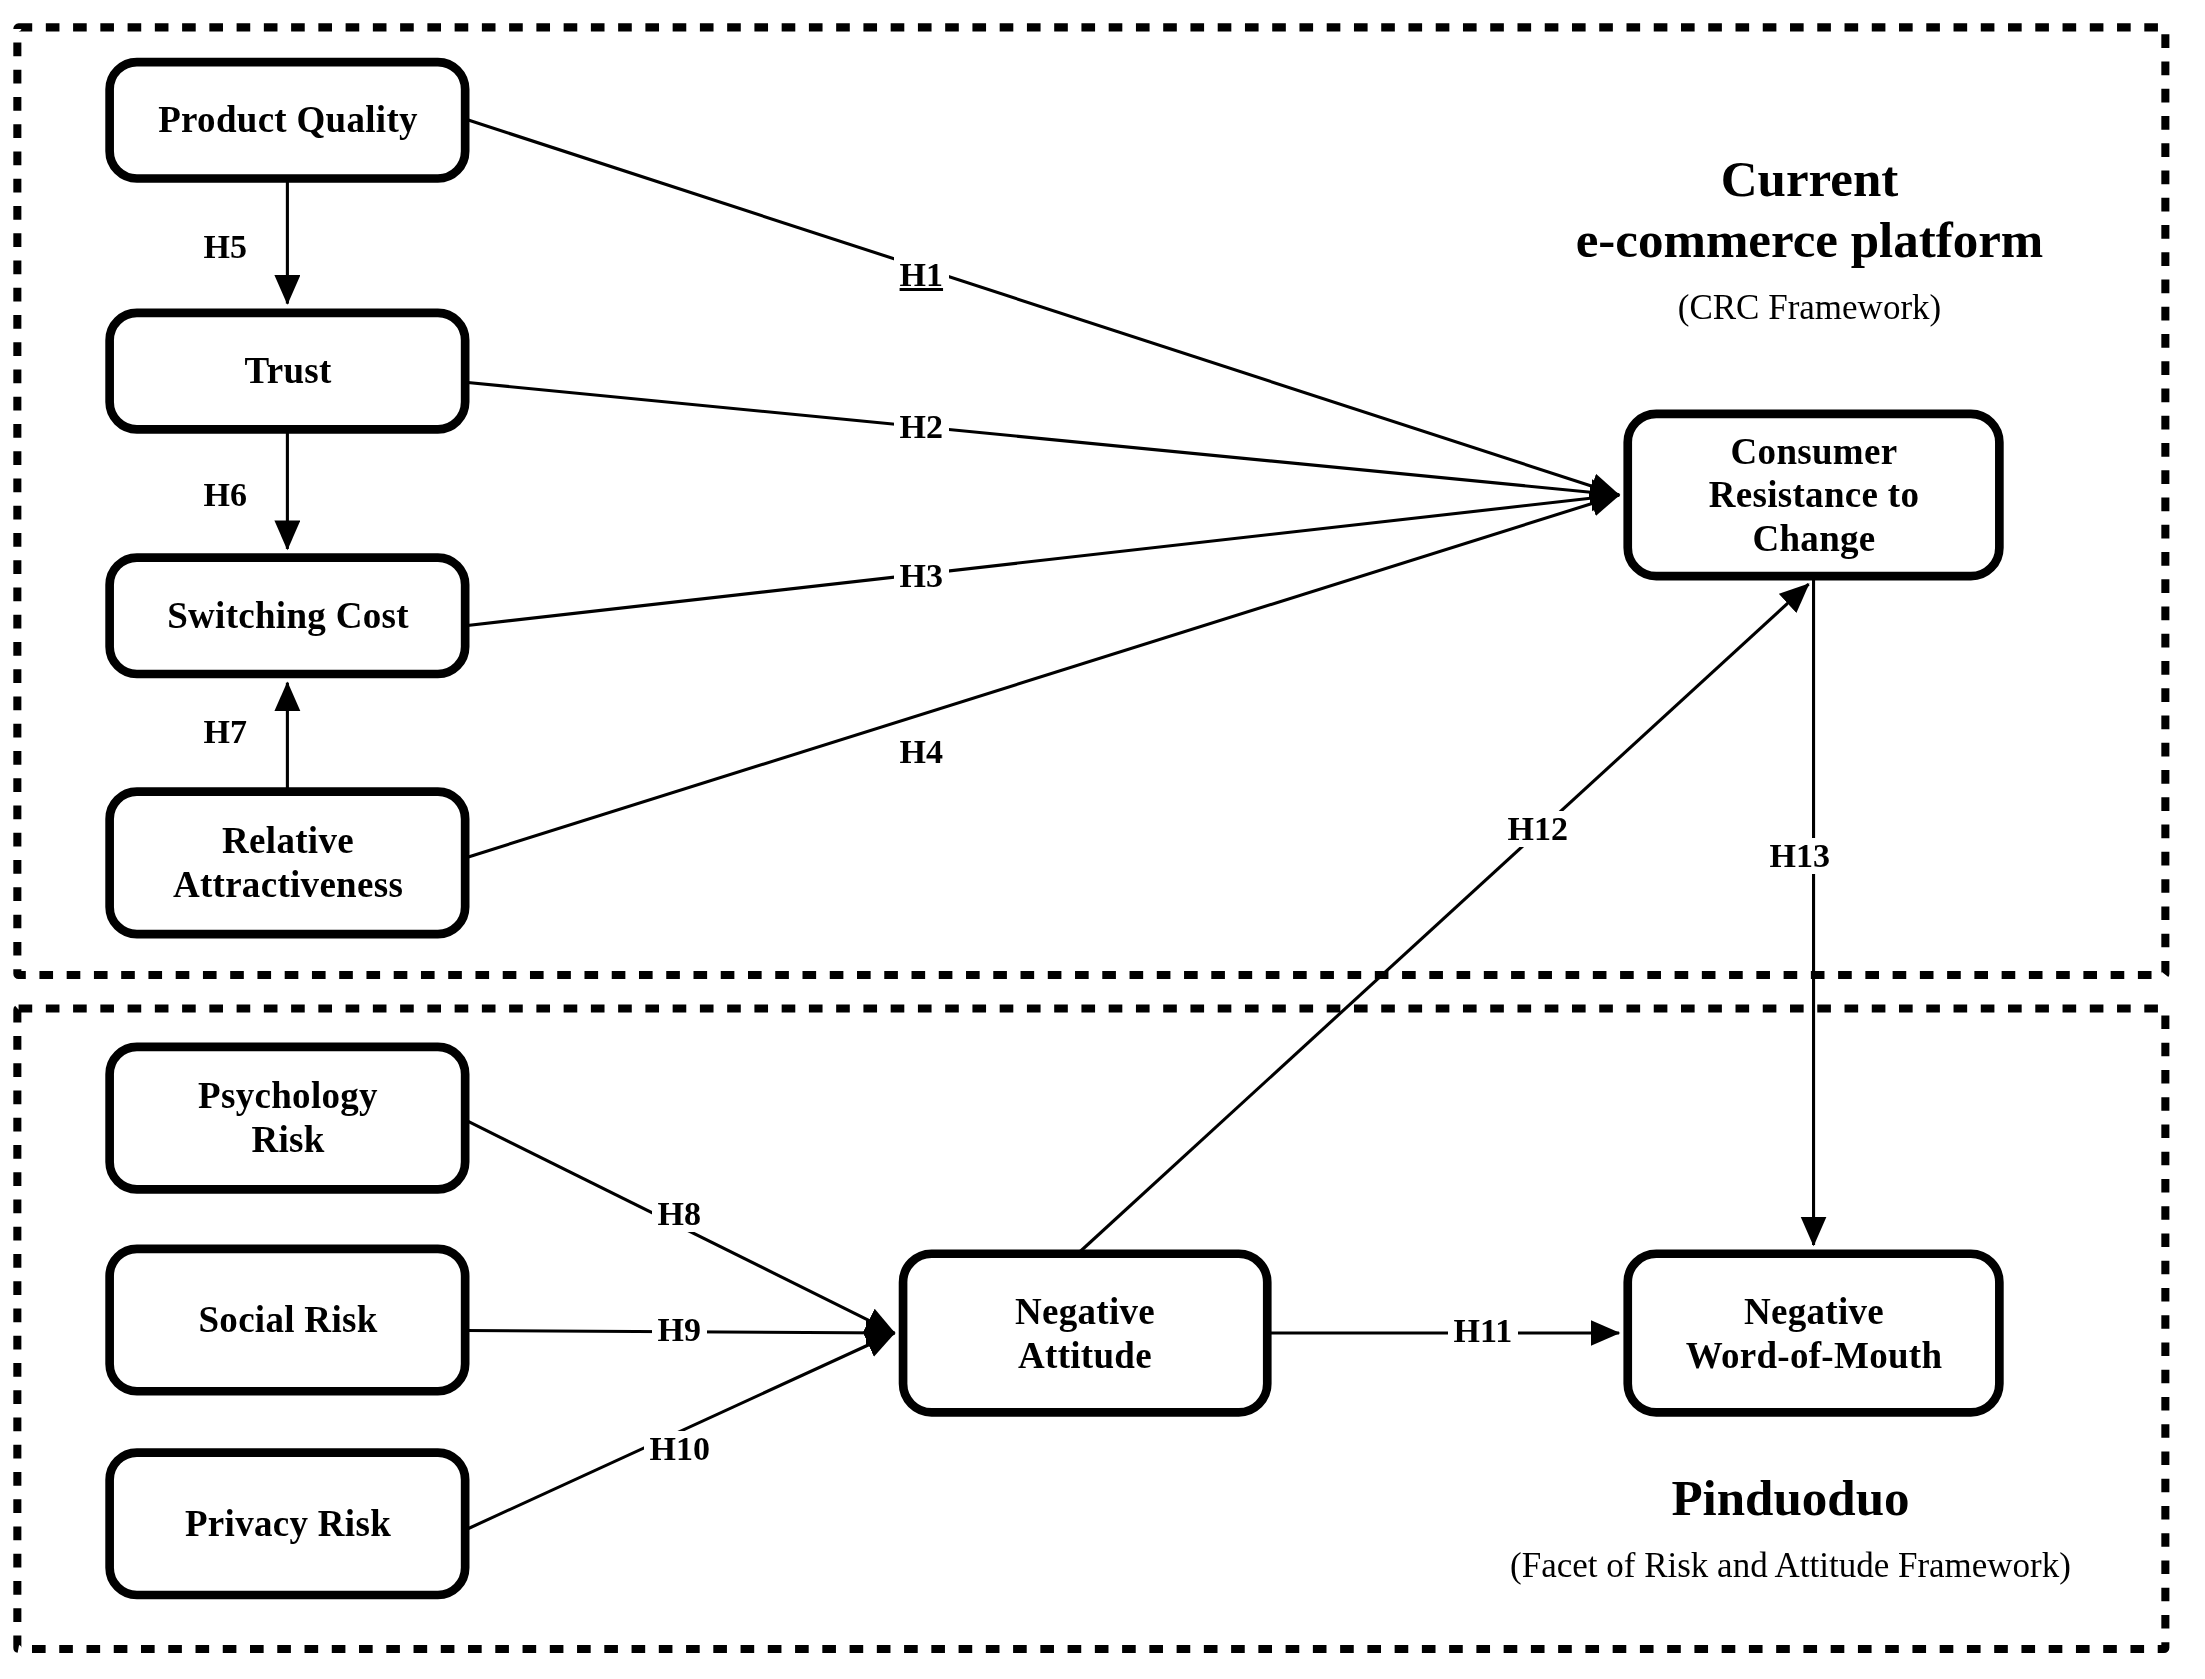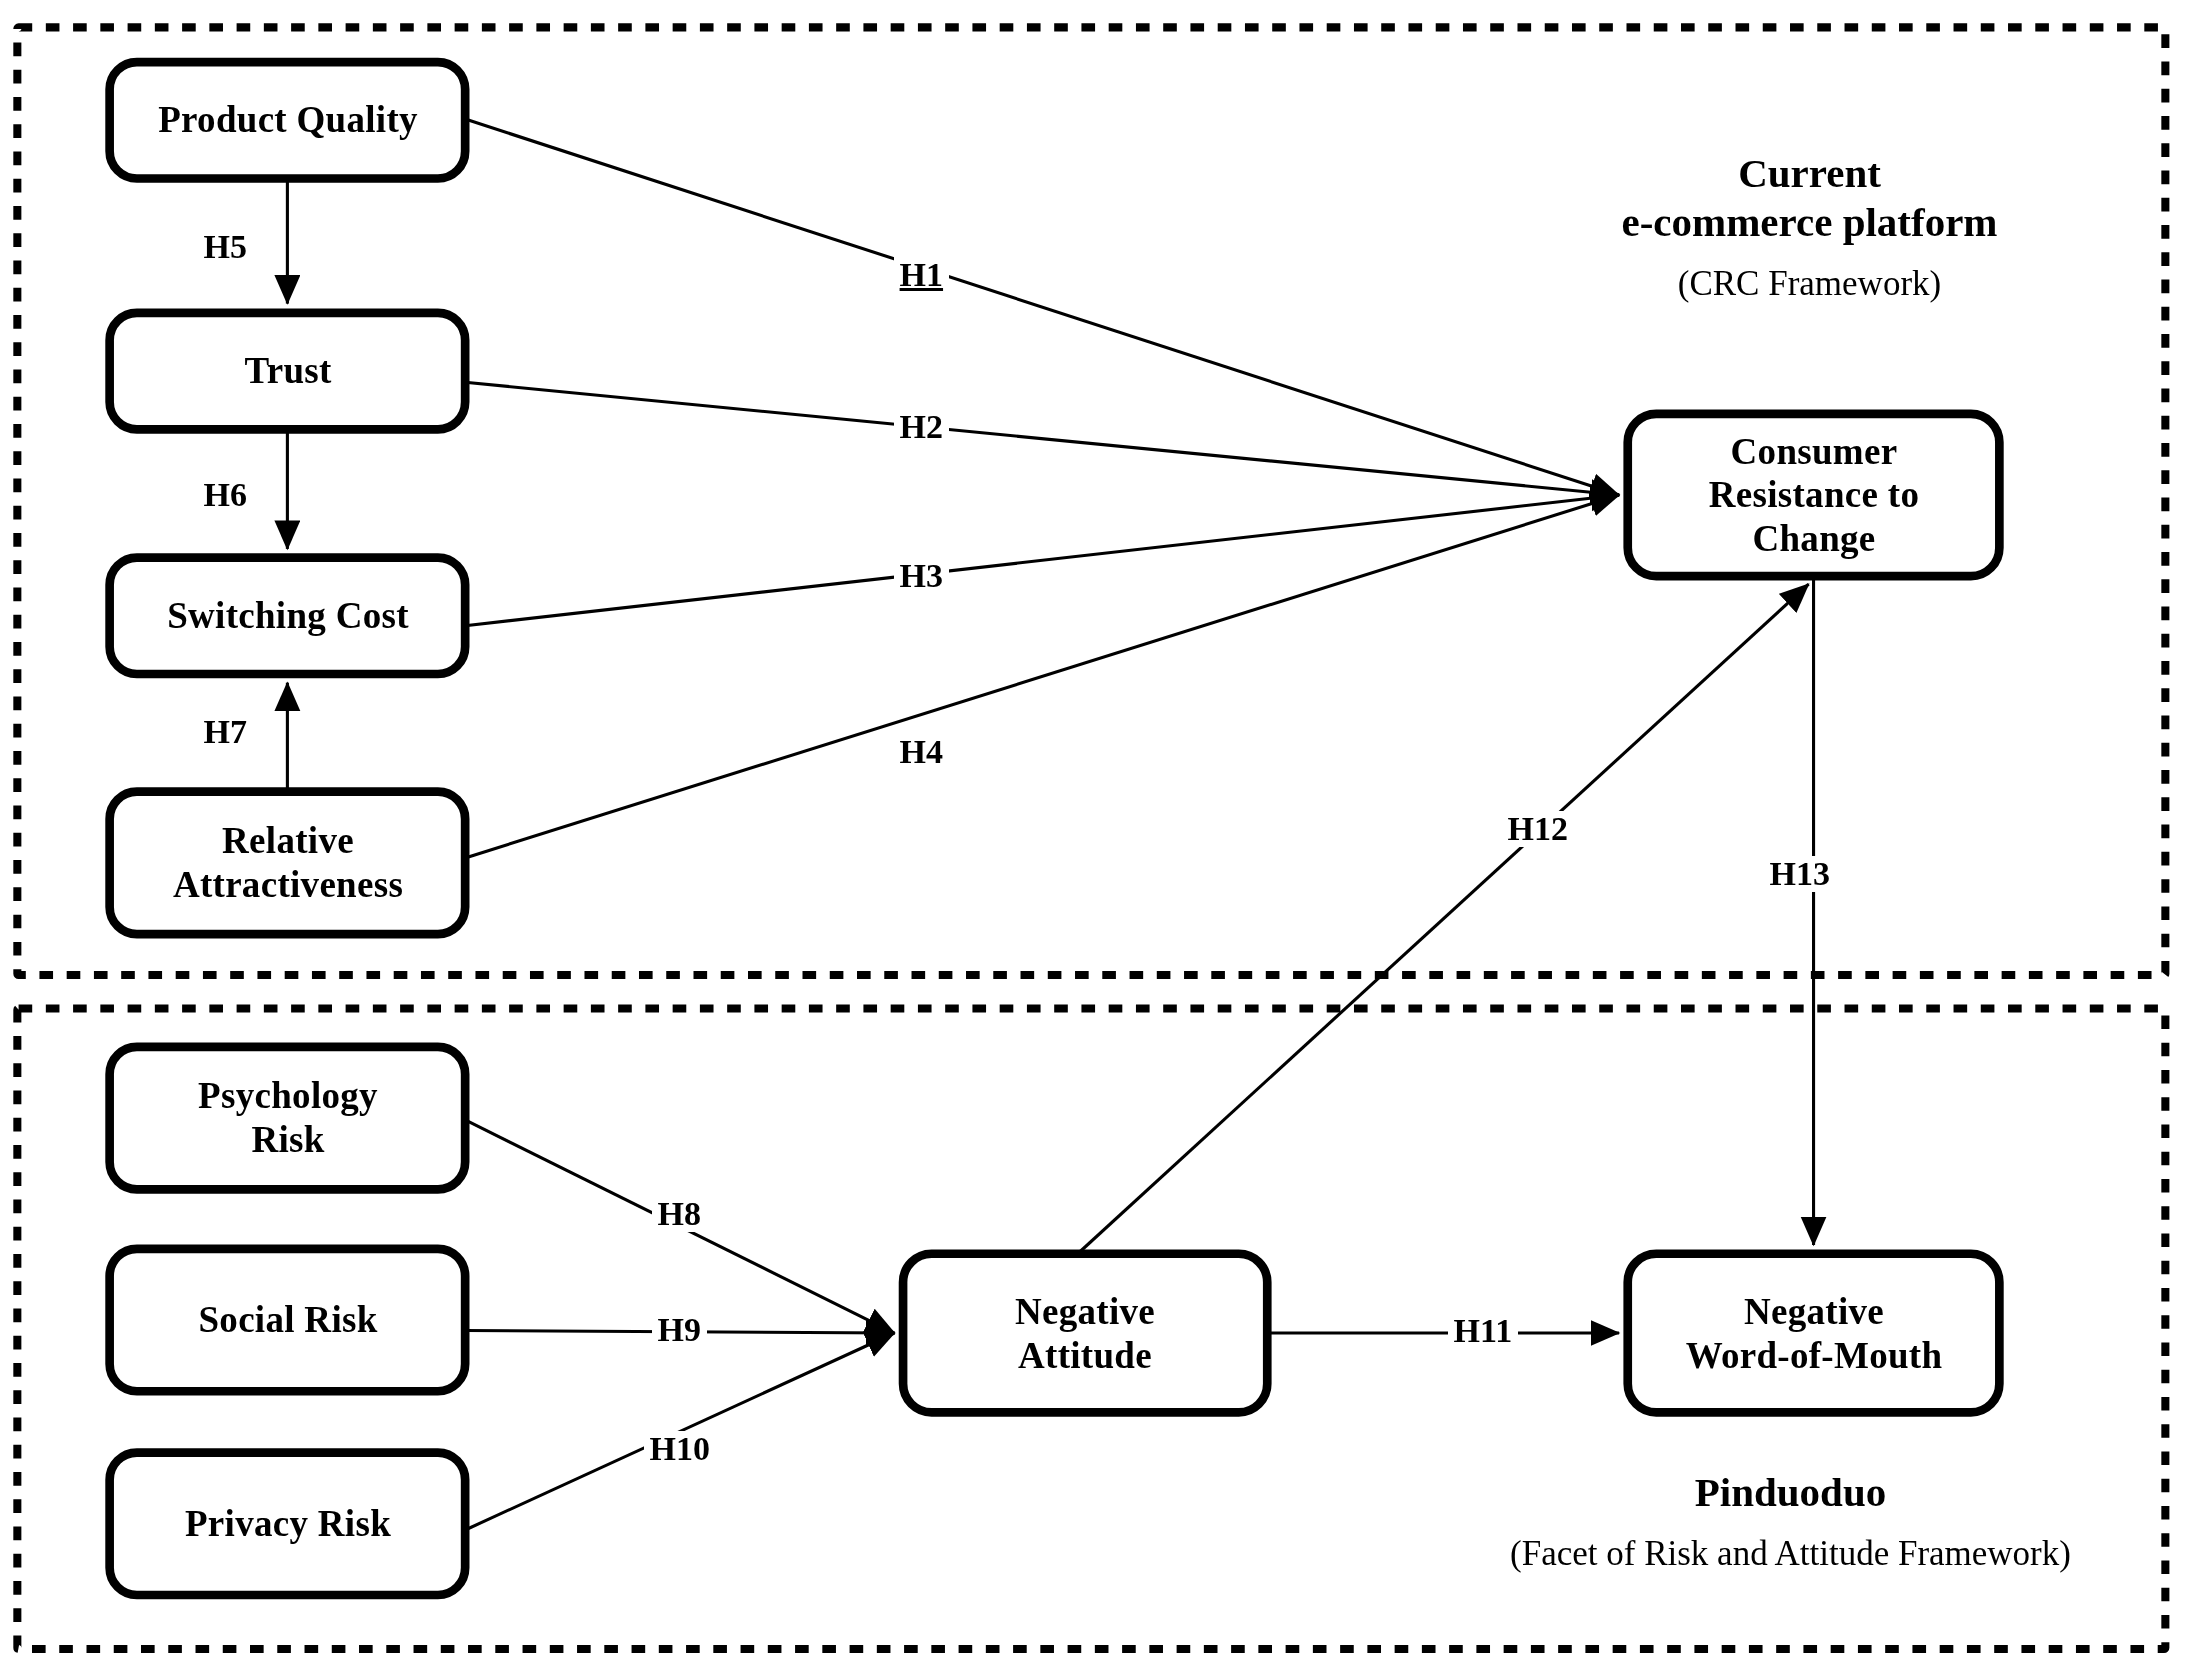--- a/index.html
+++ b/index.html
@@ -34,21 +34,21 @@
     padding:1.2px 5.6px;
     white-space:nowrap;
     line-height:1;
   }
   .frame-caption{
     position:absolute;
     text-align:center;
     color:#000000;
     line-height:1.2;
   }
-  .frame-caption .big{font-weight:bold;font-size:41px;display:block;}
+  .frame-caption .big{font-weight:bold;font-size:51px;display:block;}
   .frame-caption .sub{font-weight:normal;font-size:35px;display:block;margin-top:16px;}
 </style>
 </head>
 <body>
 
 <div id="root">
 
   <svg id="canvas" viewBox="0 0 3560 2712" xmlns="http://www.w3.org/2000/svg">
     <defs>
       <marker id="arrow" markerWidth="11" markerHeight="11" refX="9.2" refY="4.2" orient="auto" markerUnits="strokeWidth">
@@ -134,21 +134,21 @@
   <div class="hyp-label" style="left:652px;top:1196px;">H8</div>
 
   <div class="hyp-label" style="left:652px;top:1312px;">H9</div>
 
   <div class="hyp-label" style="left:644px;top:1431px;">H10</div>
 
   <div class="hyp-label" style="left:1415px;top:1313px;margin-left:33px;">H11</div>
 
   <div class="hyp-label" style="left:1502px;top:811px;">H12</div>
 
-  <div class="hyp-label" style="left:1764px;top:856px;">H13</div>
+  <div class="hyp-label" style="left:1764px;top:838px;">H13</div>
 
   <div class="frame-caption" style="left:1481px;top:149px;width:657px;">
     <span class="big">Current</span>
     <span class="big">e-commerce platform</span>
     <span class="sub">(CRC Framework)</span>
   </div>
 
   <div class="frame-caption" style="left:1419px;top:1468px;width:743px;">
     <span class="big">Pinduoduo</span>
     <span class="sub">(Facet of Risk and Attitude Framework)</span>

